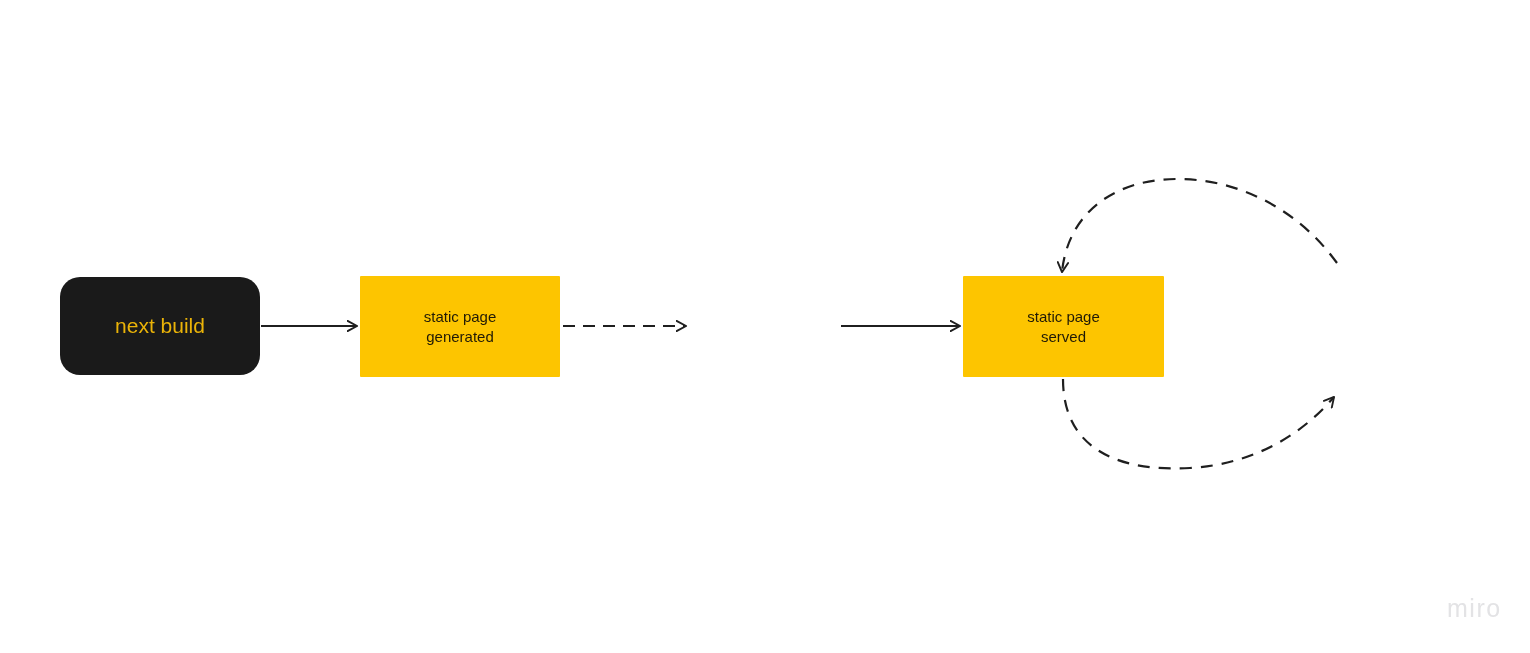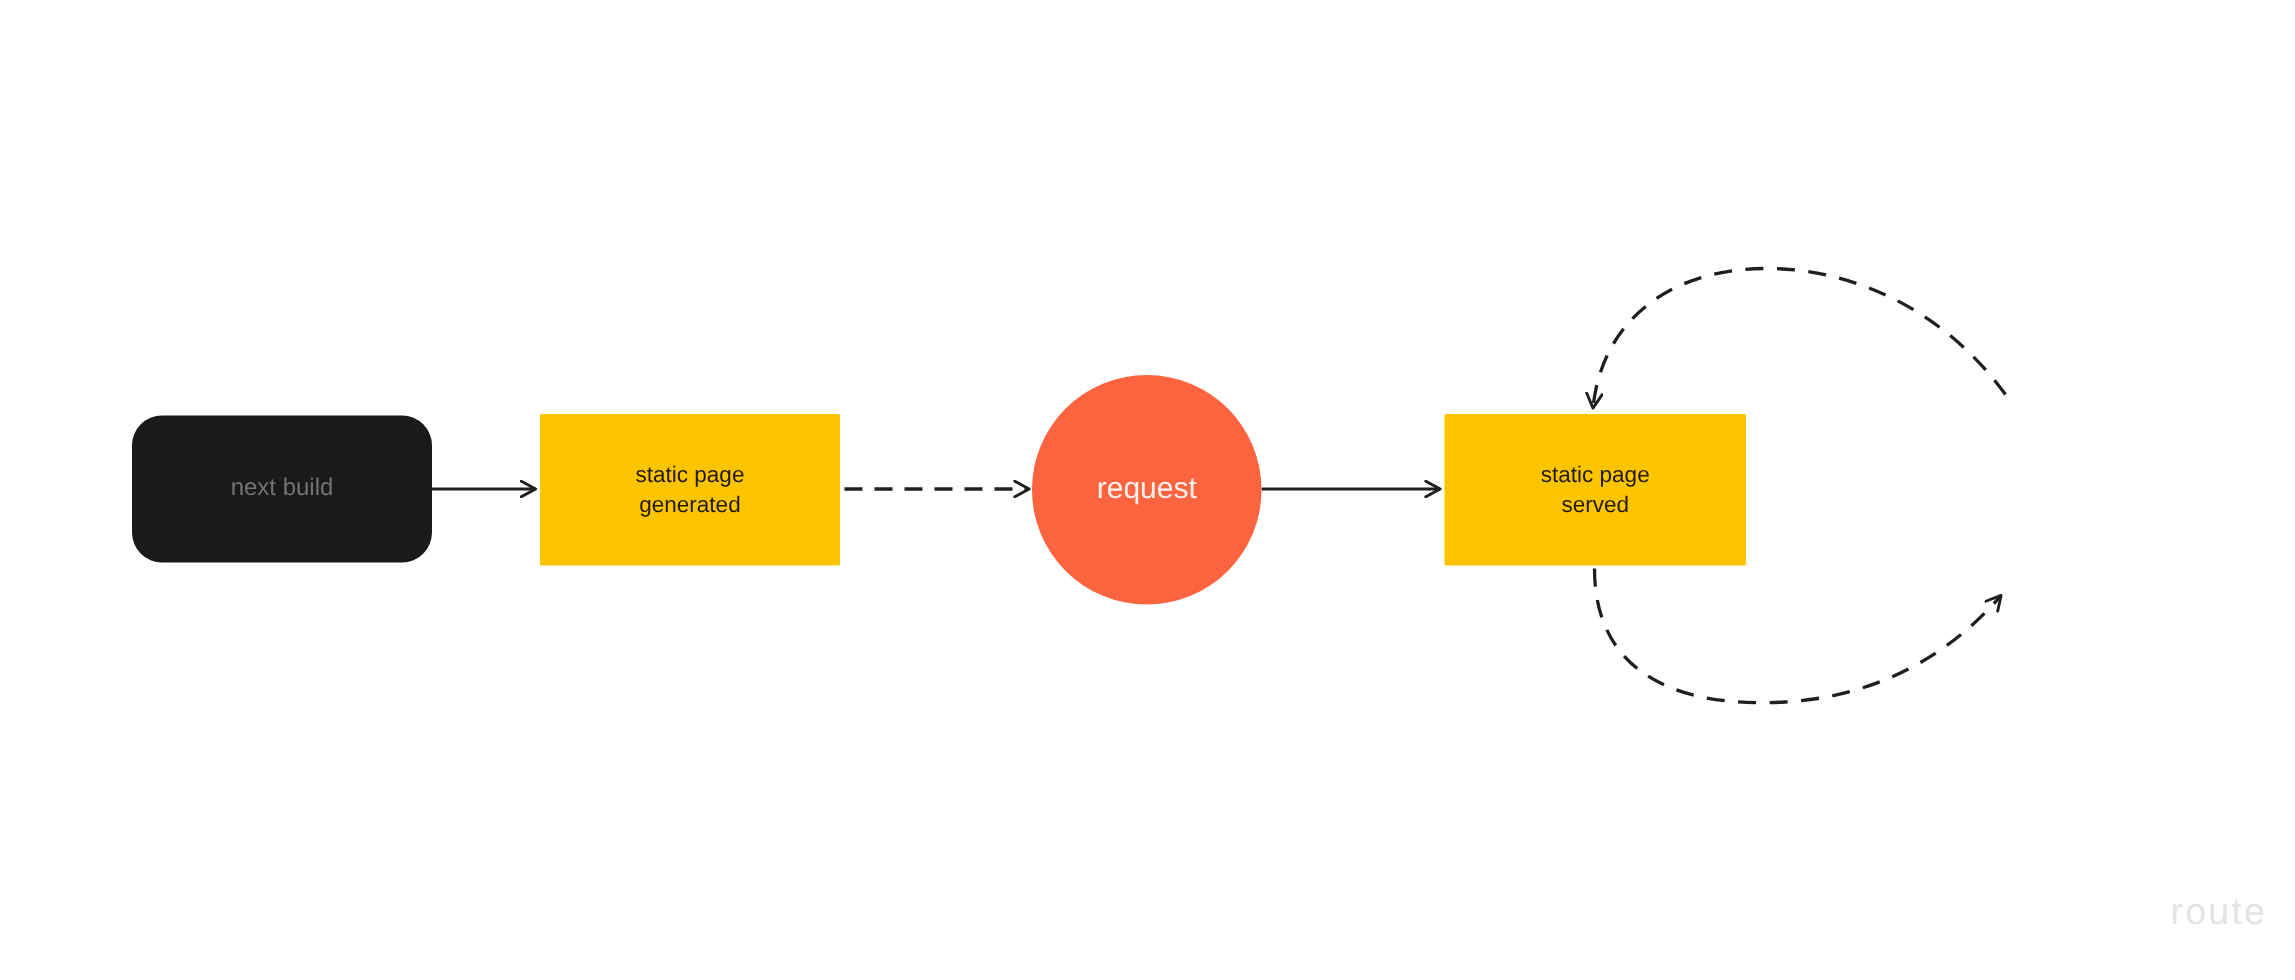--- a/index.html
+++ b/index.html
@@ -30,24 +30,23 @@
     align-items: center;
     justify-content: center;
     text-align: center;
     box-sizing: border-box;
     line-height: 1.28;
     white-space: pre-line;
     z-index: 2;
   }
   .node-rounded-dark {
     background: #1a1a1a;
-    color: #737373;
+    color: #eab308;
     border-radius: 20px;
-    font-size: 16px;
-    margin-left: 28px;
+    font-size: 21px;
   }
   .node-rect-yellow {
     background: #fdc500;
     color: #201a06;
     border-radius: 1px;
     font-size: 15px;
   }
   .node-circle-orange {
     background: #fc6440;
     color: #fdf1ec;
@@ -84,21 +83,20 @@
     <path d="M 1063 379 C 1063 452, 1123 472, 1190 468 C 1257 464, 1304 432, 1334 397" fill="none" stroke="#1f1f1f" stroke-width="2.2" stroke-dasharray="12 9" marker-end="url(#arrowOpen)"></path>
 
     <path d="M 1337 263 C 1300 212, 1243 180, 1180 179 C 1116 178, 1068 212, 1062 272" fill="none" stroke="#1f1f1f" stroke-width="2.2" stroke-dasharray="12 9" marker-end="url(#arrowOpen)"></path>
   </svg>
 
   <div class="node node-rounded-dark" style="left:60px; top:277px; width:200px; height:98px;">next build</div>
 
   <div class="node node-rect-yellow" style="left:360px; top:276px; width:200px; height:101px;">static page
 generated</div>
 
-  <div class="node node-circle-orange" style="left:688px; top:250px; width:153px; height:153px;">request</div>
 
   <div class="node node-rect-yellow" style="left:963px; top:276px; width:201px; height:101px;">static page
 served</div>
 
 
-  <div class="watermark" style="left:1447px; top:594px;">route</div>
+  <div class="watermark" style="left:1447px; top:594px;">miro</div>
 
 </div>
 
 </body></html>

